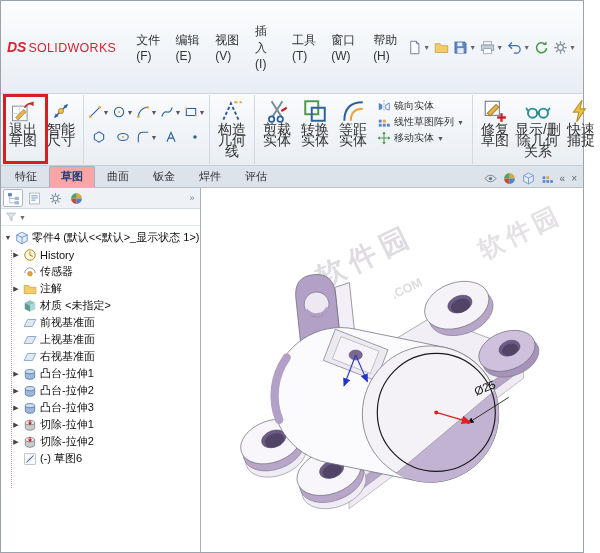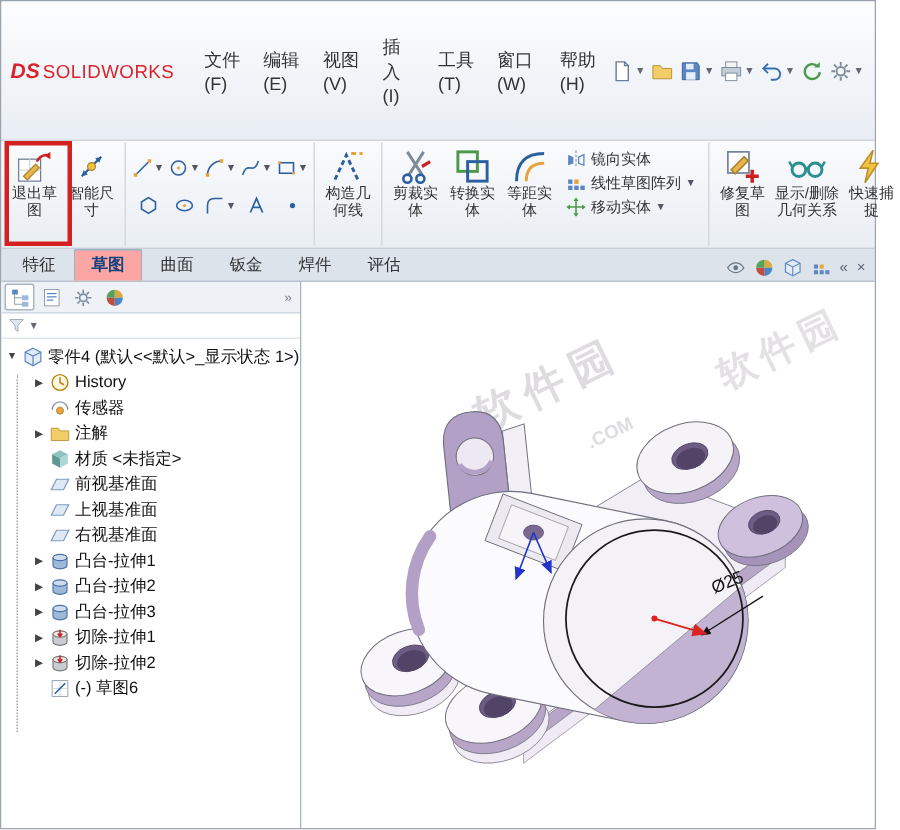--- a/index.html
+++ b/index.html
@@ -16,21 +16,21 @@
 .micons{margin-left:auto;display:flex;align-items:center;gap:2px}
 .micon{display:flex;align-items:center;padding:1px}
 .micon svg{width:15px;height:15px}
 .mcaret{font-size:7px;color:#667;margin-left:1px}
 
 .ribbon{flex:0 0 72px;display:flex;align-items:stretch;background:linear-gradient(#fafbfd,#e9eef3);border-bottom:1px solid #c6cdd5;position:relative;padding:1px 0}
 .red-box{position:absolute;left:2px;top:0;width:45px;height:70px;border:3px solid #d42020;z-index:5;pointer-events:none}
 .rgroup{display:flex;align-items:flex-start;padding:1px 3px;border-right:1px solid #d3d9e0}
 .rbtn{width:38px;display:flex;flex-direction:column;align-items:center;padding-top:2px;text-align:center}
 .rbtn.w46{width:48px}
-.rlab{font-size:10px;line-height:11px;color:#333}
+.rlab{font-size:14px;line-height:11px;color:#333}
 .ric32{width:26px;height:26px;flex:0 0 26px}
 .ric14{width:14px;height:14px;flex:0 0 14px}
 .caret{font-size:7px;color:#556}
 .entgrid{display:grid;grid-template-columns:repeat(5,23px);grid-template-rows:24px 24px;align-content:center;column-gap:1px;row-gap:1px;padding:6px 3px}
 .ent{display:flex;align-items:center;justify-content:center;gap:1px}
 .ent svg{width:14px;height:14px}
 .rrows{display:flex;flex-direction:column;justify-content:space-around;padding:2px 3px}
 .rrow{display:flex;align-items:center;gap:3px;font-size:10px;color:#333;padding:1px 2px;white-space:nowrap}
 
 .tabrow{flex:0 0 19px;display:flex;align-items:flex-end;background:#dce3eb;border-bottom:1px solid #b9c2cc;padding-left:2px}
@@ -46,21 +46,21 @@
 .ptab{width:20px;height:18px;display:flex;align-items:center;justify-content:center;border:1px solid transparent;border-radius:2px}
 .ptab.active{background:#fff;border-color:#aab6c2}
 .ptab svg{width:13px;height:13px}
 .pchev{margin-left:auto;color:#78838f;font-size:9px;padding-right:3px}
 .filterrow{flex:0 0 17px;display:flex;align-items:center;gap:2px;padding:0 4px;border-bottom:1px solid #e2e7ec}
 .filterrow svg{width:12px;height:12px}
 .fcaret{font-size:7px;color:#667}
 .tree{flex:1;position:relative;padding-top:3px;overflow:hidden}
 .guide{position:absolute;left:10px;top:24px;height:238px;border-left:1px dotted #9aa4ae}
 .trow{display:flex;align-items:center;height:17px;padding-left:3px;gap:3px;white-space:nowrap;position:relative;z-index:1}
-.trow.child{padding-left:21px}
+.trow.child{padding-left:11px}
 .tarrow{width:8px;flex:0 0 8px;font-size:7px;color:#444;text-align:center}
 .trow svg{width:14px;height:14px;flex:0 0 14px}
 .tlabel{font-size:11px;color:#111}
 .viewport{flex:1;position:relative;background:#fff;overflow:hidden}
 .model{position:absolute;inset:0;width:100%;height:100%}
 </style>
 </head>
 <body>
 
 <svg width="0" height="0" style="position:absolute">

